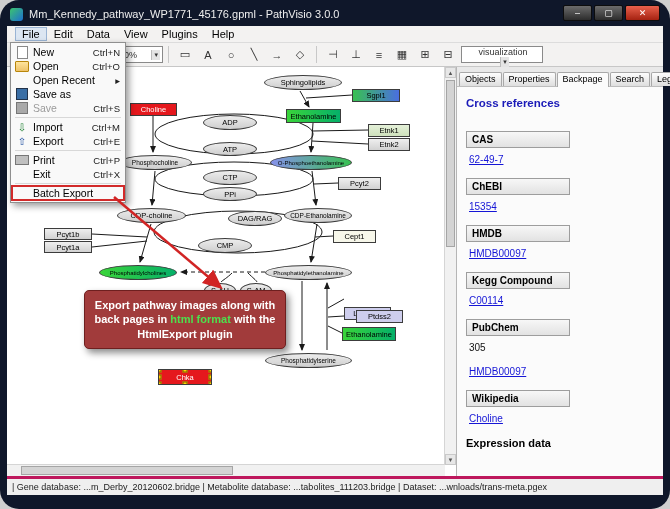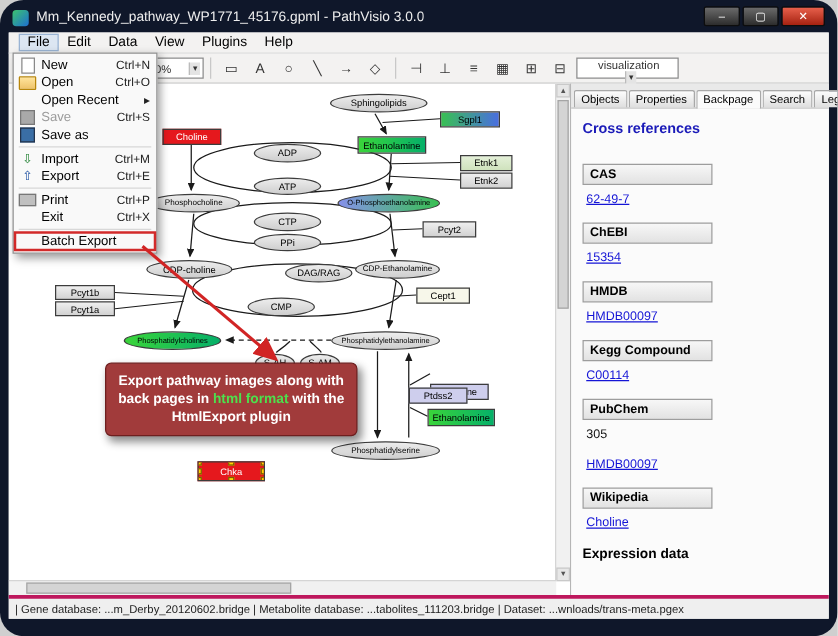--- a/index.html
+++ b/index.html
@@ -220,21 +220,21 @@
           <div class="node ellipse st-gray" style="left: 277px; top: 141px; width: 68px; height: 15px; font-size: 6.5px;">CDP-Ethanolamine</div>
           <div class="node box st-white" style="left: 326px; top: 163px; width: 43px; height: 13px; font-size: 7.5px;">Cept1</div>
           <div class="node ellipse st-gray" style="left: 191px; top: 171px; width: 54px; height: 15px; font-size: 7.5px;">CMP</div>
           <div class="node box st-gray" style="left: 37px; top: 161px; width: 48px; height: 12px; font-size: 7.5px;">Pcyt1b</div>
           <div class="node box st-gray" style="left: 37px; top: 174px; width: 48px; height: 12px; font-size: 7.5px;">Pcyt1a</div>
           <div class="node ellipse st-green" style="left: 92px; top: 198px; width: 78px; height: 15px; font-size: 6px;">Phosphatidylcholines</div>
           <div class="node ellipse st-gray" style="left: 258px; top: 198px; width: 87px; height: 15px; font-size: 6px;">Phosphatidylethanolamine</div>
           <div class="node ellipse st-gray" style="left: 197px; top: 216px; width: 32px; height: 15px; font-size: 7.5px;">S-AH</div>
           <div class="node ellipse st-gray" style="left: 233px; top: 216px; width: 32px; height: 15px; font-size: 7.5px;">S-AM</div>
           <div class="node box st-lavender" style="left: 337px; top: 226px; width: 47px; height: 13px; font-size: 7.5px; margin-top: 14px;">L-Serine</div>
-          <div class="node box st-lavender" style="left: 320px; top: 243px; width: 47px; height: 13px; font-size: 7.5px;">Ptdss2</div>
+          <div class="node box st-lavender" style="left: 349px; top: 243px; width: 47px; height: 13px; font-size: 7.5px;">Ptdss2</div>
           <div class="node box st-green" style="left: 335px; top: 260px; width: 54px; height: 14px; font-size: 7.5px;">Ethanolamine</div>
           <div class="node ellipse st-gray" style="left: 258px; top: 286px; width: 87px; height: 15px; font-size: 6.5px;">Phosphatidylserine</div>
           <div class="node box st-red" style="left: 151px; top: 302px; width: 54px; height: 16px; font-size: 7.5px;">Chka<span class="handle" style="left: 0%; top: 0%; transform: translate(-50%, -50%);"></span><span class="handle" style="left: 50%; top: 0%; transform: translate(-50%, -50%);"></span><span class="handle" style="left: 100%; top: 0%; transform: translate(-50%, -50%);"></span><span class="handle" style="left: 0%; top: 50%; transform: translate(-50%, -50%);"></span><span class="handle" style="left: 100%; top: 50%; transform: translate(-50%, -50%);"></span><span class="handle" style="left: 0%; top: 100%; transform: translate(-50%, -50%);"></span><span class="handle" style="left: 50%; top: 100%; transform: translate(-50%, -50%);"></span><span class="handle" style="left: 100%; top: 100%; transform: translate(-50%, -50%);"></span></div>
         </div>
 
       <div class="sidebar">
         <div class="tabs">
             <span class="tab">Objects</span>
             <span class="tab">Properties</span>
             <span class="tab active">Backpage</span>
@@ -280,33 +280,33 @@
           <span class="mi-folder"></span>
         </span>
         <span class="fm-label">Open</span>
         <span class="fm-shortcut">Ctrl+O</span>
       </div>
       <div class="fm-row">
         <span class="fm-icon"></span>
         <span class="fm-label">Open Recent</span>
         <span class="fm-shortcut">▸</span>
       </div>
+      <div class="fm-row">
+        <span class="fm-icon">
+          <span class="mi-disk"></span>
+        </span>
+        <span class="fm-label">Save as</span>
+        <span class="fm-shortcut"></span>
+      </div>
       <div class="fm-row disabled">
         <span class="fm-icon">
           <span class="mi-disk gray"></span>
         </span>
         <span class="fm-label">Save</span>
         <span class="fm-shortcut">Ctrl+S</span>
-      </div>
-      <div class="fm-row">
-        <span class="fm-icon">
-          <span class="mi-disk"></span>
-        </span>
-        <span class="fm-label">Save as</span>
-        <span class="fm-shortcut"></span>
       </div>
       <div class="menu-sep"></div>
       <div class="fm-row">
         <span class="fm-icon mi-arrow-in">⇩</span>
         <span class="fm-label">Import</span>
         <span class="fm-shortcut">Ctrl+M</span>
       </div>
       <div class="fm-row">
         <span class="fm-icon mi-arrow-out">⇧</span>
         <span class="fm-label">Export</span>

